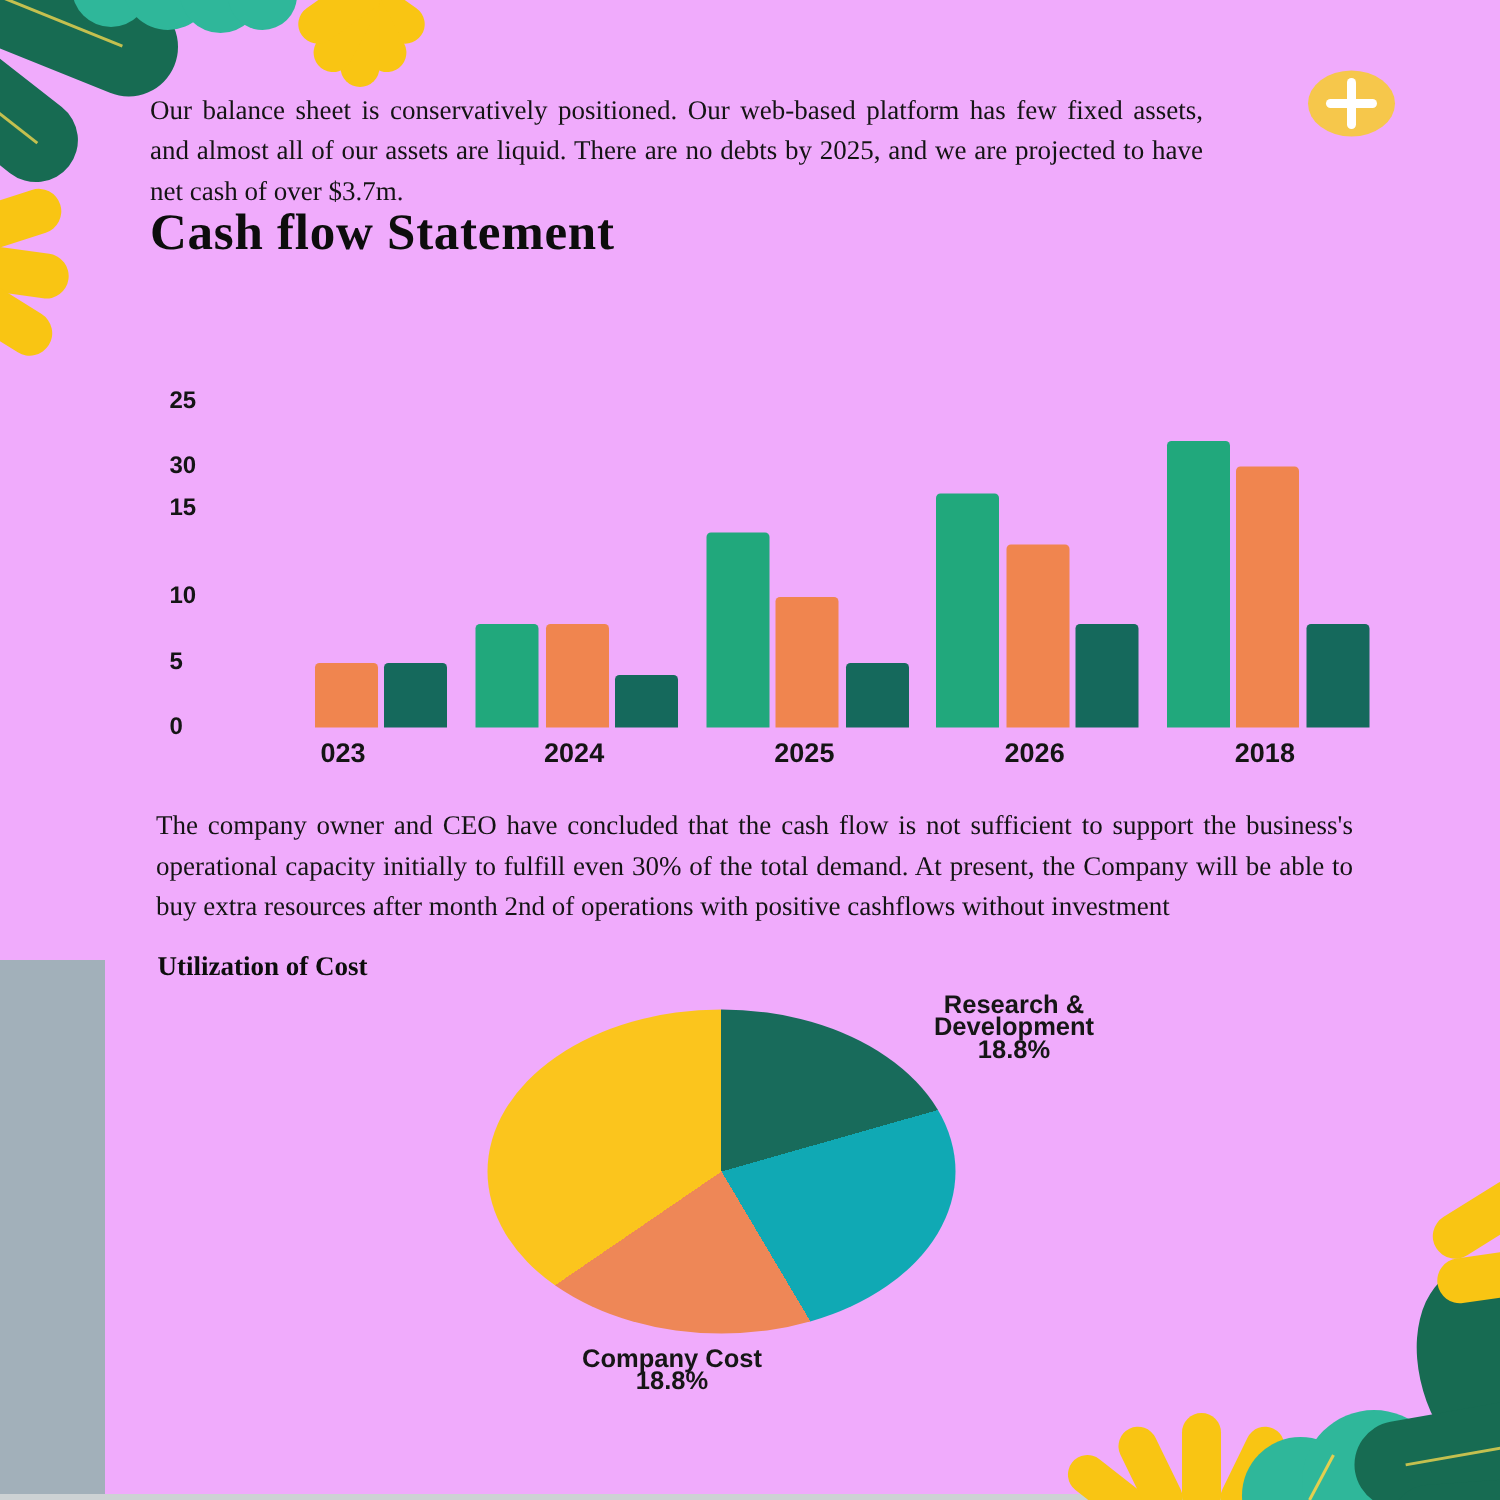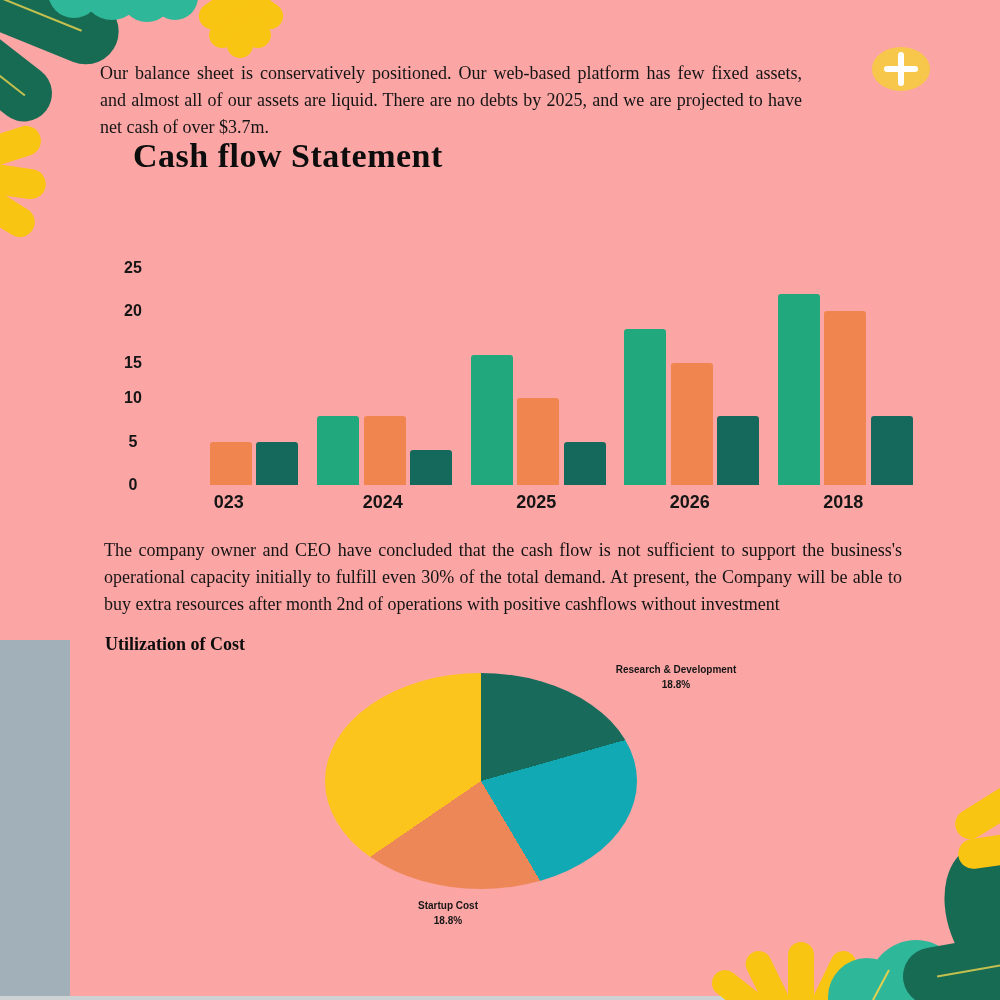--- a/index.html
+++ b/index.html
@@ -1,52 +1,52 @@
 <!DOCTYPE html>
 <html><head>
 <meta charset="utf-8">
 <style>
   html,body{margin:0;padding:0;}
-  .page{position:relative;width:1000px;height:1000px;background:#fca5a5;overflow:hidden;
+  .page{position:relative;width:1000px;height:1000px;background:#f0abfc;overflow:hidden;
         font-family:"Liberation Serif",serif;color:#161616;}
 
   
   .para{position:absolute;text-align:justify;font-size:18px;line-height:27px;color:#141414;}
   #intro-para{left:100px;top:60px;width:702px;}
   #analysis-para{left:104px;top:537px;width:798px;}
-  .h1{position:absolute;left:100px;top:137px;font-size:34px;font-weight:bold;letter-spacing:.5px;color:#0d0d0d;margin-left:33px;}
+  .h1{position:absolute;left:100px;top:137px;font-size:34px;font-weight:bold;letter-spacing:.5px;color:#0d0d0d;}
   .h2{position:absolute;left:105px;top:634px;font-size:18px;font-weight:bold;color:#0d0d0d;}
 
   
   .add-btn{position:absolute;left:872px;top:47px;width:58px;height:44px;border-radius:50%;
            background:#f6c74b;cursor:pointer;}
   .add-btn .ph,.add-btn .pv{position:absolute;background:#ffffff;border-radius:4px;}
   .add-btn .ph{left:12px;top:19px;width:34px;height:6px;}
   .add-btn .pv{left:26px;top:5px;width:6px;height:34px;}
 
   
   #bar-chart{position:absolute;left:0;top:250px;width:1000px;height:280px;
              font-family:"Liberation Sans","DejaVu Sans",sans-serif;}
   #legend{position:absolute;left:100px;top:208px;width:820px;
           font-family:"Liberation Sans","DejaVu Sans",sans-serif;}
   .legend-row{display:flex;justify-content:center;align-items:center;gap:50px;margin-bottom:3px;}
   .legend-item{display:flex;align-items:center;gap:12px;}
   .legend-swatch{width:15px;height:15px;border-radius:3px;flex:0 0 auto;}
   .legend-label{font-size:16.5px;font-weight:bold;color:#101010;letter-spacing:.3px;}
   .ytick{position:absolute;left:113px;width:40px;height:20px;line-height:20px;
-         text-align:center;font-size:16px;font-weight:bold;color:#151515;}
+         text-align:left;font-size:16px;font-weight:bold;color:#151515;}
   .xlabel{position:absolute;width:100px;text-align:center;top:242px;
           font-size:18px;font-weight:bold;color:#151515;}
   .bar{position:absolute;border-radius:3px 3px 0 0;}
 
   
   #pie{position:absolute;left:325px;top:673px;width:312px;height:312px;border-radius:50%;
        transform:scaleY(0.6923);transform-origin:top center;}
   .pie-label{position:absolute;text-align:center;font-family:"Liberation Sans","DejaVu Sans",sans-serif;
-             font-size:10px;font-weight:bold;line-height:15px;color:#161616;}
+             font-size:17px;font-weight:bold;line-height:15px;color:#161616;}
   #pl-rd{left:576px;top:662px;width:200px;}
   #pl-mk{left:627px;top:821px;width:160px;}
   #pl-st{left:368px;top:898px;width:160px;}
   #pl-fx{left:197px;top:721px;width:160px;}
 
   
   .dec{position:absolute;}
   .leaf{position:absolute;background:#176b52;border-radius:999px;}
   .vein{position:absolute;left:18%;top:50%;width:62%;height:2px;background:#e3cf4f;opacity:.85;}
   .petal{position:absolute;background:#f9c513;border-radius:999px;}
@@ -93,22 +93,22 @@
   </div>
 
   <div class="para" id="intro-para">Our balance sheet is conservatively positioned. Our web-based platform has few fixed assets, and almost all of our assets are liquid. There are no debts by 2025, and we are projected to have net cash of over $3.7m.</div>
   <div class="h1">Cash flow Statement</div>
   <div class="para" id="analysis-para">The company owner and CEO have concluded that the cash flow is not sufficient to support the business's operational capacity initially to fulfill even 30% of the total demand. At present, the Company will be able to buy extra resources after month 2nd of operations with positive cashflows without investment</div>
   <div class="h2">Utilization of Cost</div>
 
 
   <div id="bar-chart">
       <div class="ytick" style="top: 8px;">25</div>
-      <div class="ytick" style="top: 51.4px;">20</div>
-      <div class="ytick" style="top: 103px;">15</div>
+      <div class="ytick" style="top: 51.4px;">30</div>
+      <div class="ytick" style="top: 79px;">15</div>
       <div class="ytick" style="top: 138.2px;">10</div>
       <div class="ytick" style="top: 181.6px;">5</div>
       <div class="ytick" style="top: 225px;">0</div>
       <div class="bar" style="left: 317px; width: 42px; top: 165.56px; height: 69.44px; background: rgb(33, 168, 124);"></div>
       <div class="bar" style="left: 470.5px; width: 42px; top: 104.8px; height: 130.2px; background: rgb(33, 168, 124);"></div>
       <div class="bar" style="left: 624px; width: 42px; top: 78.76px; height: 156.24px; background: rgb(33, 168, 124);"></div>
       <div class="bar" style="left: 777.5px; width: 42px; top: 44.04px; height: 190.96px; background: rgb(33, 168, 124);"></div>
       <div class="bar" style="left: 209.5px; width: 42px; top: 191.6px; height: 43.4px; background: rgb(240, 133, 79);"></div>
       <div class="bar" style="left: 363.5px; width: 42px; top: 165.56px; height: 69.44px; background: rgb(240, 133, 79);"></div>
       <div class="bar" style="left: 517px; width: 42px; top: 148.2px; height: 86.8px; background: rgb(240, 133, 79);"></div>
@@ -125,21 +125,21 @@
       <div class="xlabel" style="left: 639.75px;">2026</div>
       <div class="xlabel" style="left: 793.25px;">2018</div>
     </div>
 
   <div id="pie" style="background: conic-gradient(rgb(24, 107, 91) 0deg, rgb(24, 107, 91) 67.68deg, rgb(16, 169, 180) 67.68deg, rgb(16, 169, 180) 157.68deg, rgb(238, 135, 87) 157.68deg, rgb(238, 135, 87) 225.36deg, rgb(251, 197, 29) 225.36deg, rgb(251, 197, 29) 360deg);"></div>
   <div class="pie-label" id="pl-rd">
     <div>Research &amp; Development</div>
     <div>18.8%</div>
   </div>
   <div class="pie-label" id="pl-st">
-    <div>Startup Cost</div>
+    <div>Company Cost</div>
     <div>18.8%</div>
   </div>
 
   <div id="sidebar-bar"></div>
   <div id="bottom-strip"></div>
 
   <div class="dec decz">
     <div class="petal" style="left:749px;top:952px;width:26px;height:60px;transform:rotate(-52deg);transform-origin:bottom center;"></div>
     <div class="petal" style="left:768px;top:946px;width:26px;height:64px;transform:rotate(-26deg);transform-origin:bottom center;"></div>
     <div class="petal" style="left:788px;top:942px;width:26px;height:68px;transform:rotate(0deg);transform-origin:bottom center;"></div>

